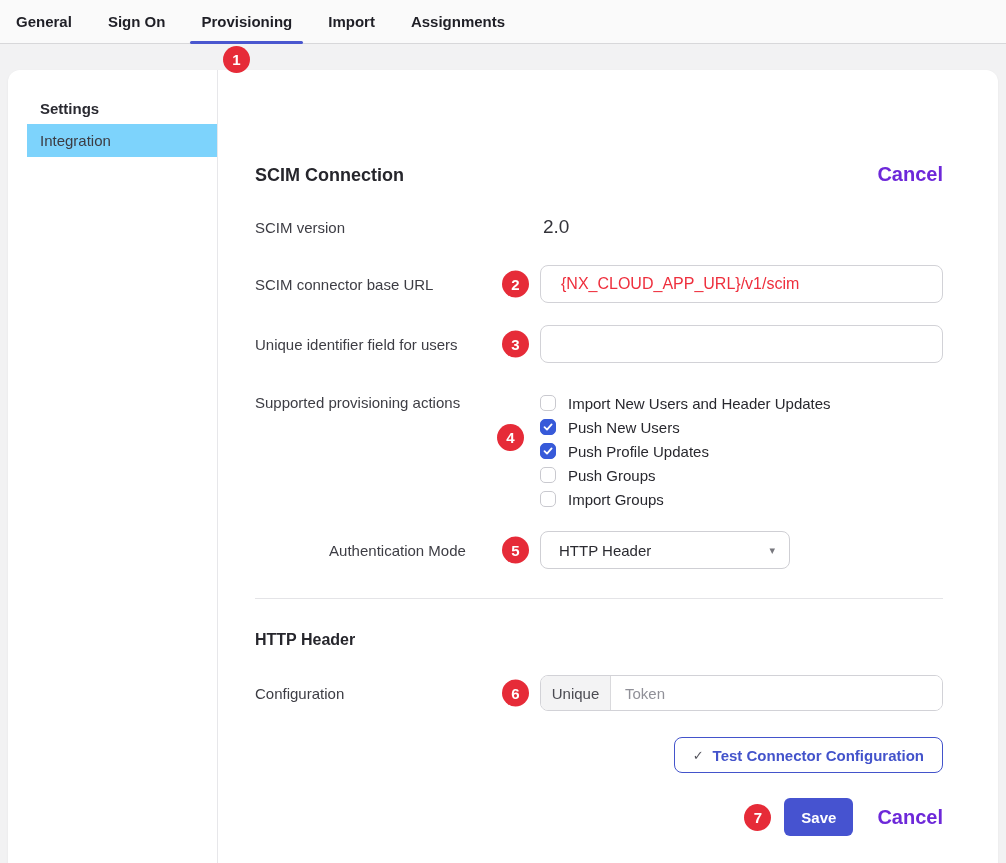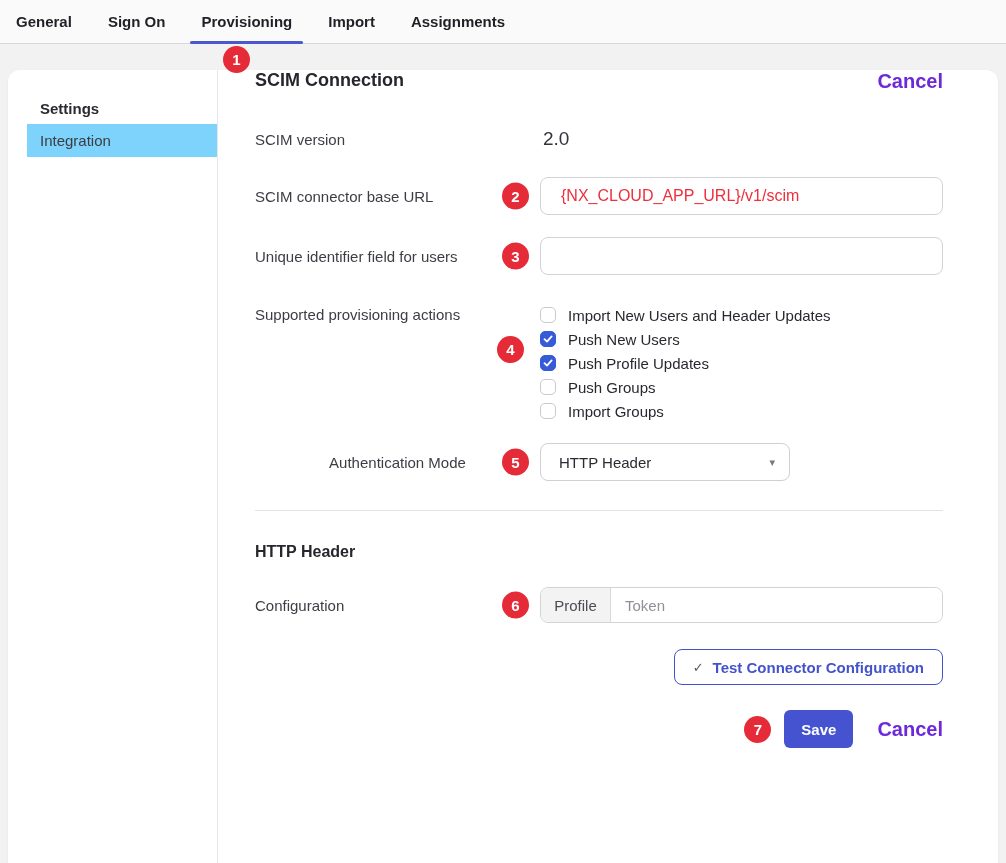--- a/index.html
+++ b/index.html
@@ -61,21 +61,21 @@
     font-size:15px; color:#3c3c43; cursor:pointer;
   }
   .sidebar-item.selected { background:#7dd3fc; }
 
   
   .main { flex:1; padding:0 55px 40px 37px; }
   .row { display:flex; align-items:center; }
   .row .label { width:285px; flex:0 0 auto; font-size:15px; color:#3d3d44; }
   .row .control { flex:1; position:relative; }
 
-  .title-row { height:28px; display:flex; align-items:flex-start; justify-content:space-between; }
+  .title-row { margin-top:88px; height:28px; display:flex; align-items:flex-end; justify-content:space-between; }
   .panel-title { font-size:18px; font-weight:700; color:#26262c; }
   .link { font-size:20px; font-weight:700; color:#6d28d9; cursor:pointer; text-decoration:none; }
 
   .version-row { margin-top:31px; height:20px; }
   .static-value { font-size:19px; color:#33333a; padding-left:3px; }
 
   .baseurl-row { margin-top:28px; height:38px; }
   .unique-row  { margin-top:22px; height:38px; }
 
   .text-input {
@@ -263,21 +263,21 @@
 
     <div class="section-heading-row row">
       <div class="section-title">HTTP Header</div>
     </div>
 
     <div class="row authz-row">
       <div class="label">Configuration</div>
       <div class="control">
         <div class="badge ctl-badge">6</div>
         <div class="input-group">
-          <div class="input-prefix">Profile</div>
+          <div class="input-prefix">Unique</div>
           <input type="text" placeholder="Token" style="">
         </div>
       </div>
     </div>
 
     <div class="test-row">
       <button class="test-button">
         <span class="test-check">✓</span>
         <span>Test Connector Configuration</span>
       </button>

